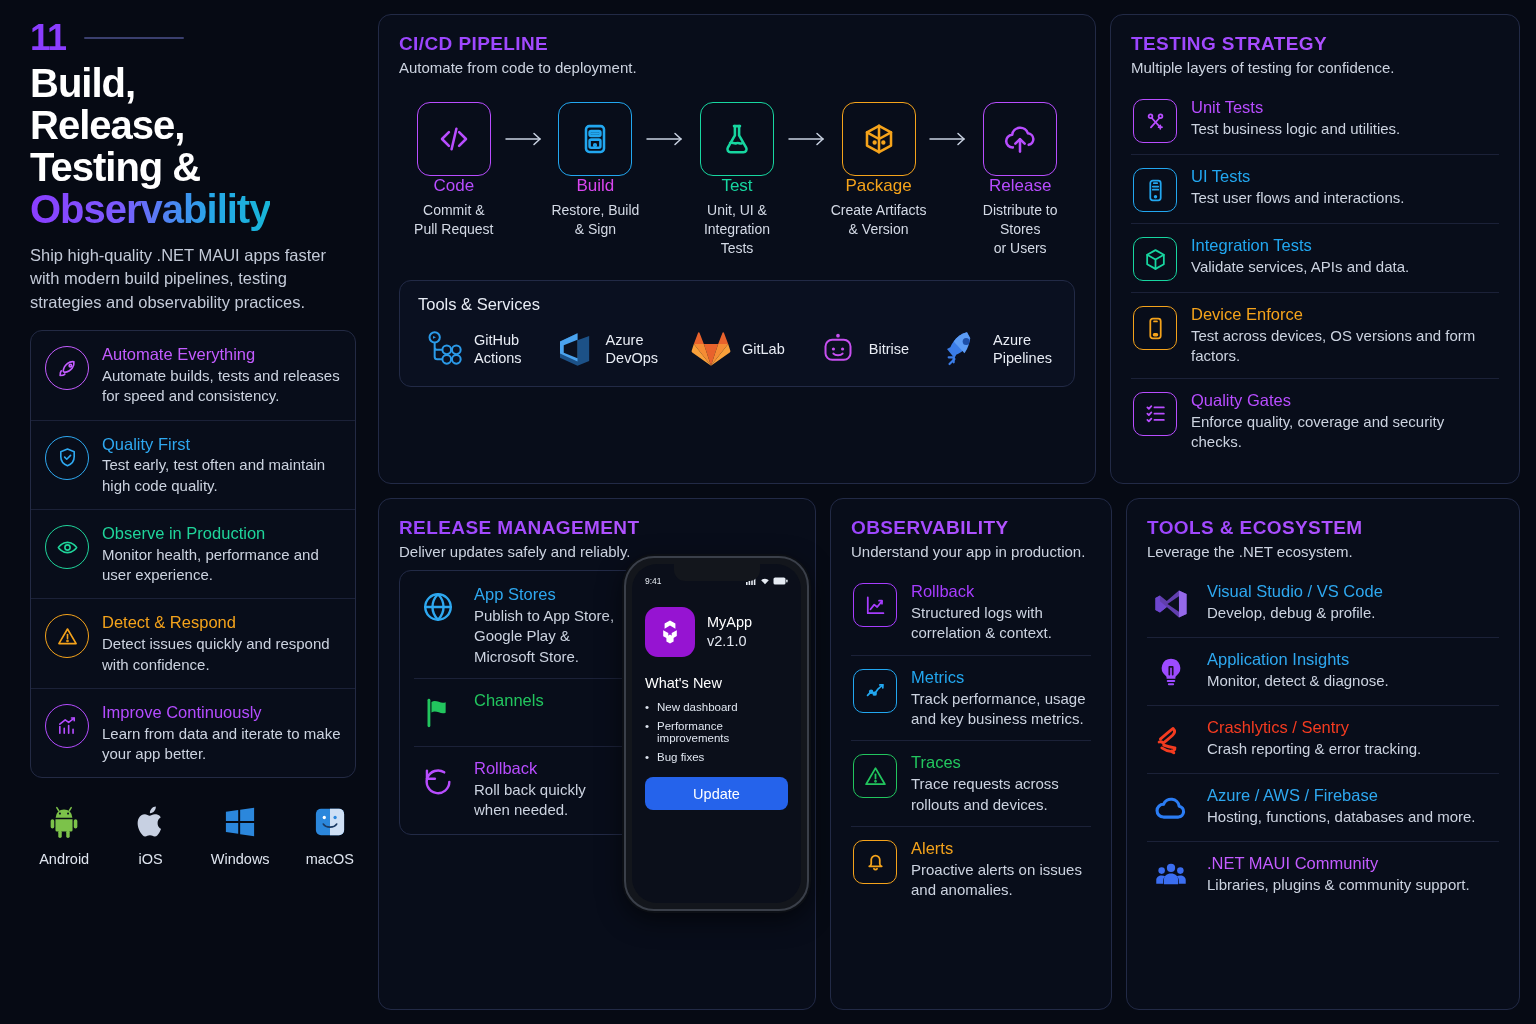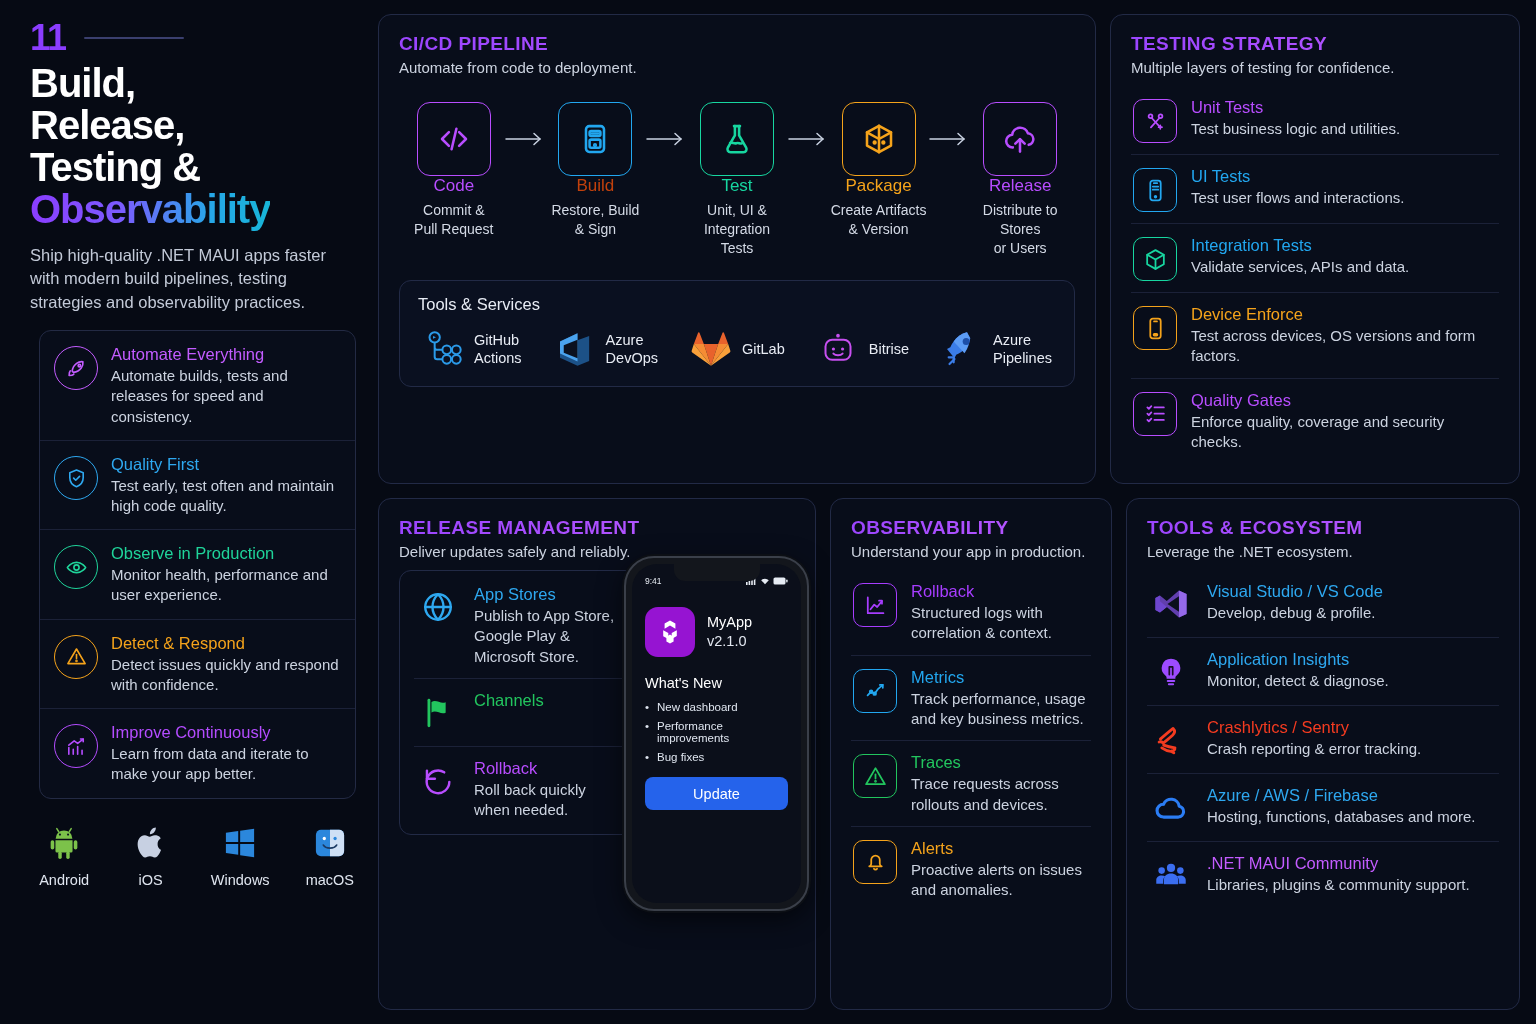--- a/index.html
+++ b/index.html
@@ -20,21 +20,21 @@
   .numline{height:2px;width:100px;background:#3a3f6e;border-radius:2px;}
   .bigtitle{font-size:40px;font-weight:700;line-height:1.05;letter-spacing:-1px;color:#ffffff;}
   .bigtitle .accent{
     background:linear-gradient(90deg,#8b3dff 0%,#7b5cff 38%,#27a7e8 75%,#17b6d8 100%);
     -webkit-background-clip:text;background-clip:text;color:transparent;
   }
   .lede{margin-top:14px;font-size:16.5px;line-height:1.42;color:#c3cad8;}
 
   .pillarcard{
     margin-top:16px;border:1px solid #232a44;border-radius:12px;
-    background:#080d1a;overflow:hidden;margin-left:9px;
+    background:#080d1a;overflow:hidden;
   }
   .pillar{display:flex;gap:13px;padding:13px 14px;border-top:1px solid #1b2138;align-items:flex-start;}
   .pillar:first-child{border-top:none;}
   .pcircle{width:44px;height:44px;flex:0 0 44px;border-radius:50%;border:1.6px solid currentColor;
     display:flex;align-items:center;justify-content:center;margin-top:2px;}
   .pcircle svg{width:23px;height:23px;}
   .ptitle{font-size:16.5px;font-weight:500;line-height:1.25;}
   .pdesc{font-size:15px;line-height:1.36;color:#ccd3e0;margin-top:1px;}
 
   .platforms{display:flex;gap:34px;margin-top:22px;padding-left:8px;}
@@ -283,21 +283,21 @@
  <div class="step">
    <div class="sbox" style="color:#22a7f0">
                 <svg viewBox="0 0 24 24" fill="none" stroke="currentColor" stroke-width="1.7" stroke-linecap="round" stroke-linejoin="round">
                   <rect x="6" y="3.4" width="12" height="17.2" rx="2.2"></rect>
                   <rect x="8.4" y="6.6" width="7.2" height="3.4" rx="1"></rect>
                   <path d="M9.8 8.3h4.4"></path>
                   <rect x="8.4" y="12.4" width="7.2" height="5.4" rx="1"></rect>
                   <circle cx="12" cy="16.1" r=".55" fill="currentColor"></circle>
                 </svg>
               </div>
-   <div class="sname" style="color:#c2410c">Build</div>
+   <div class="sname" style="color:#d946ef">Build</div>
    <div class="sdesc" style="white-space:pre-line">Restore, Build
 &amp; Sign</div>
  </div>
  <div class="arrow">
               <svg width="40" height="16" viewBox="0 0 40 16" fill="none" stroke="currentColor" stroke-width="1.5" stroke-linecap="round" stroke-linejoin="round">
                 <path d="M1 8h34"></path>
                 <path d="m29 2.5 6 5.5-6 5.5"></path>
               </svg>
             </div>
  <div class="step">

